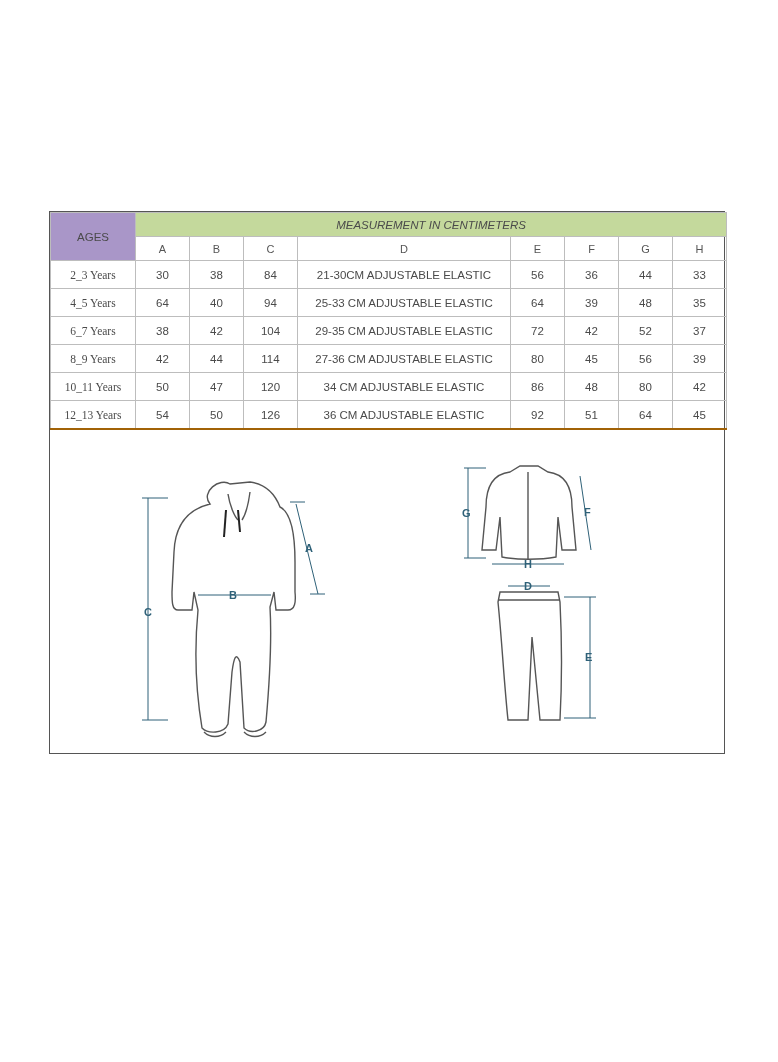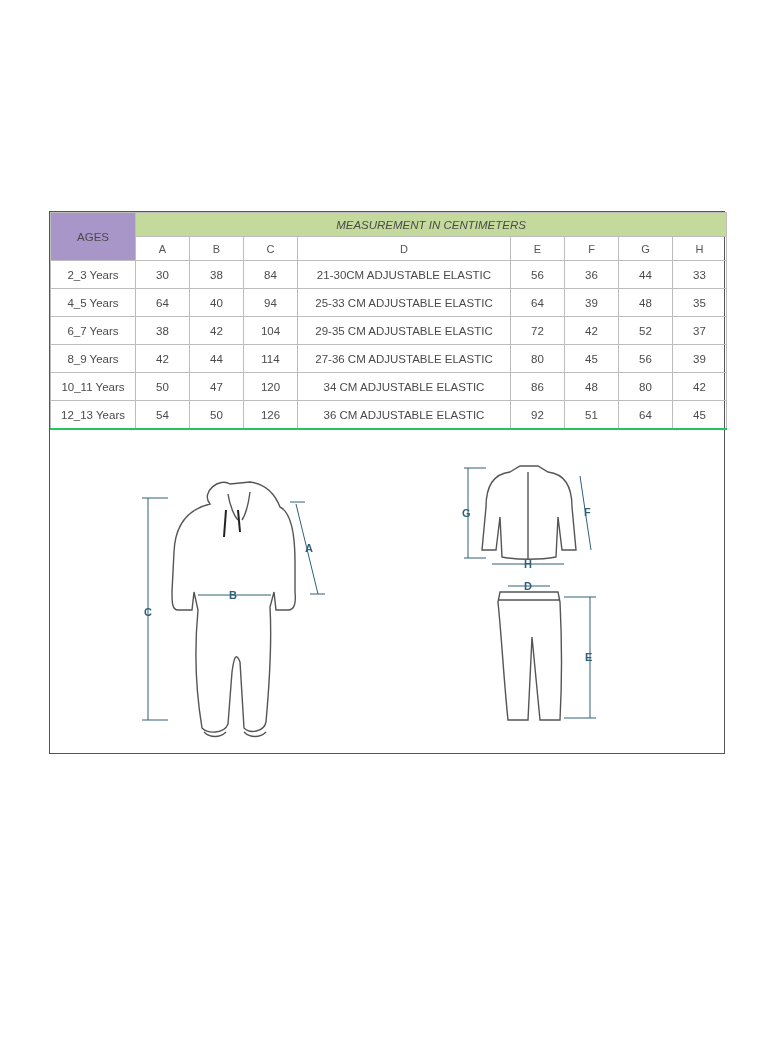--- a/index.html
+++ b/index.html
@@ -4,22 +4,22 @@
 <style>
   html, body { margin:0; padding:0; background:#ffffff; }
   body { width:778px; height:1062px; position:relative; font-family:"Liberation Sans", sans-serif; color:#3a3a3a; }
   .frame { position:absolute; left:49px; top:211px; width:676px; height:543px; border:1.5px solid #555; box-sizing:border-box; background:#fff; }
   table.size { border-collapse:collapse; width:100%; table-layout:fixed; }
   table.size td, table.size th { border:1px solid #bdbdbd; text-align:center; font-weight:normal; font-size:11.5px; color:#4a4a4a; padding:0; }
   th.ages { background:#a996c8; color:#333; font-weight:bold; font-size:14px; border-right:2px solid #777; border-bottom:1px solid #888;margin-top:40px; }
   th.title { background:#c4d99c; color:#333; font-weight:bold; font-size:13.5px; height:23px;font-style:italic; }
   tr.letters th { height:23px; font-size:11px; color:#555; }
   tr.row td { height:27px; }
-  td.age { border-right:2px solid #777; }
-  tr.row:last-child td { border-bottom:2px solid #22c55e; }
+  td.age { border-right:2px solid #777;font-family:Liberation Serif, serif; }
+  tr.row:last-child td { border-bottom:2px solid #a16207; }
   .diagram { position:absolute; left:0; top:220px; width:673px; height:320px; }
   .lbl { font-family:"Liberation Sans", sans-serif; font-weight:bold; font-size:11px; fill:#2f6178; }
 </style>
 </head>
 <body>
 
 <div class="frame">
   <table class="size">
     <colgroup>
       <col style="width:85px">

